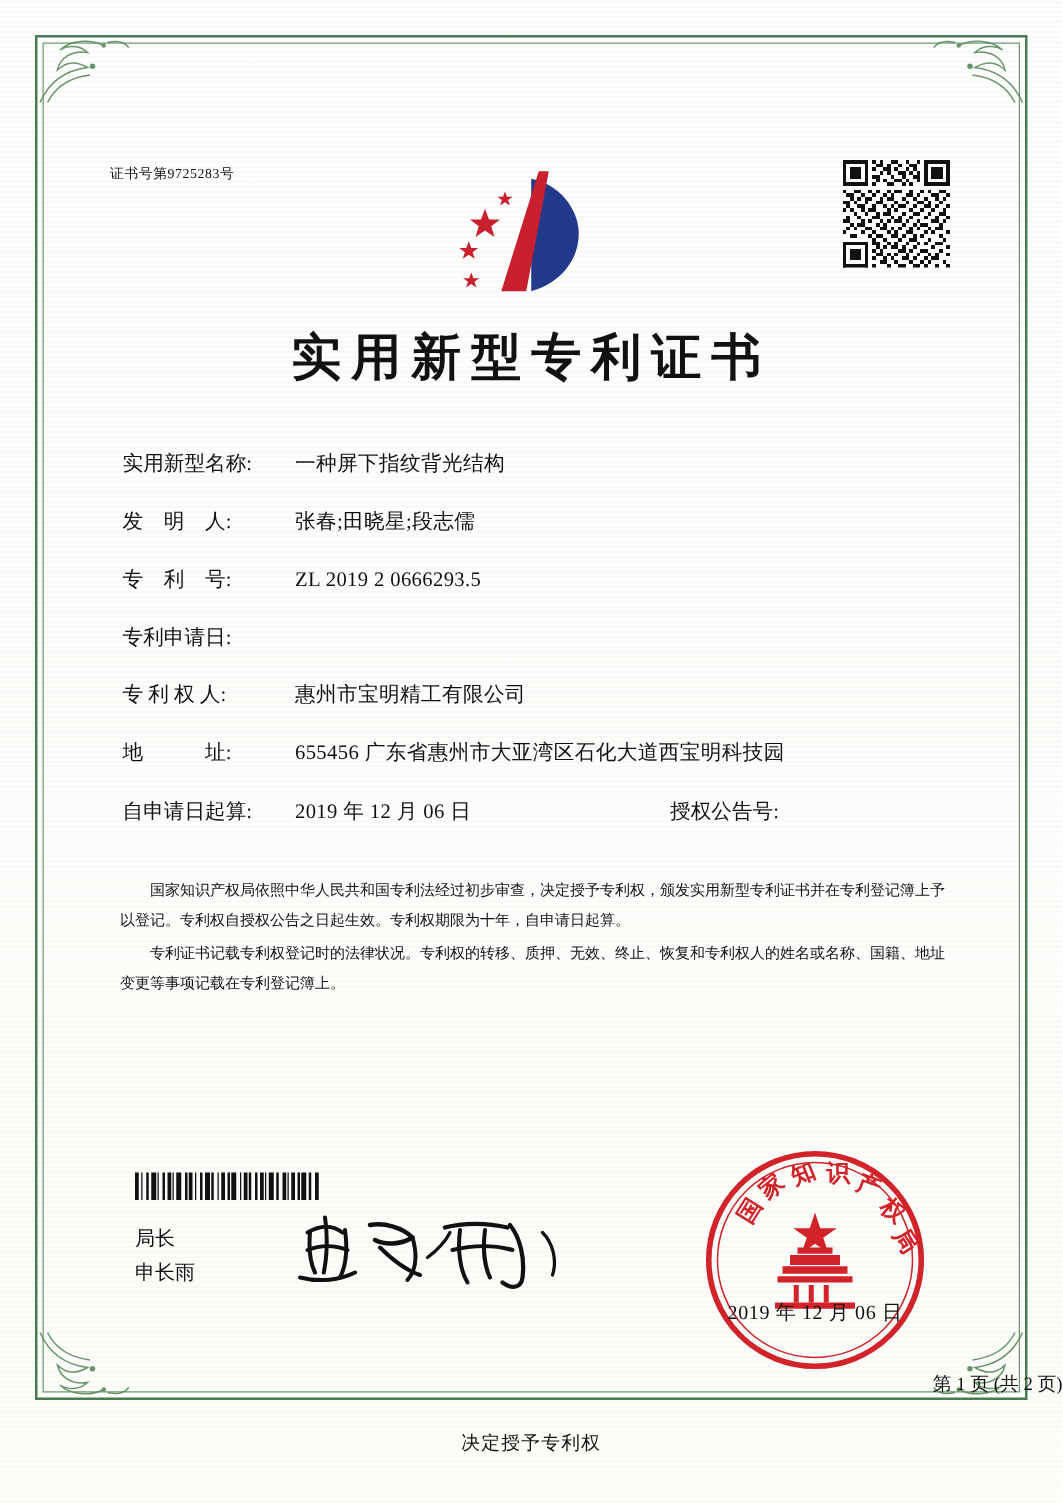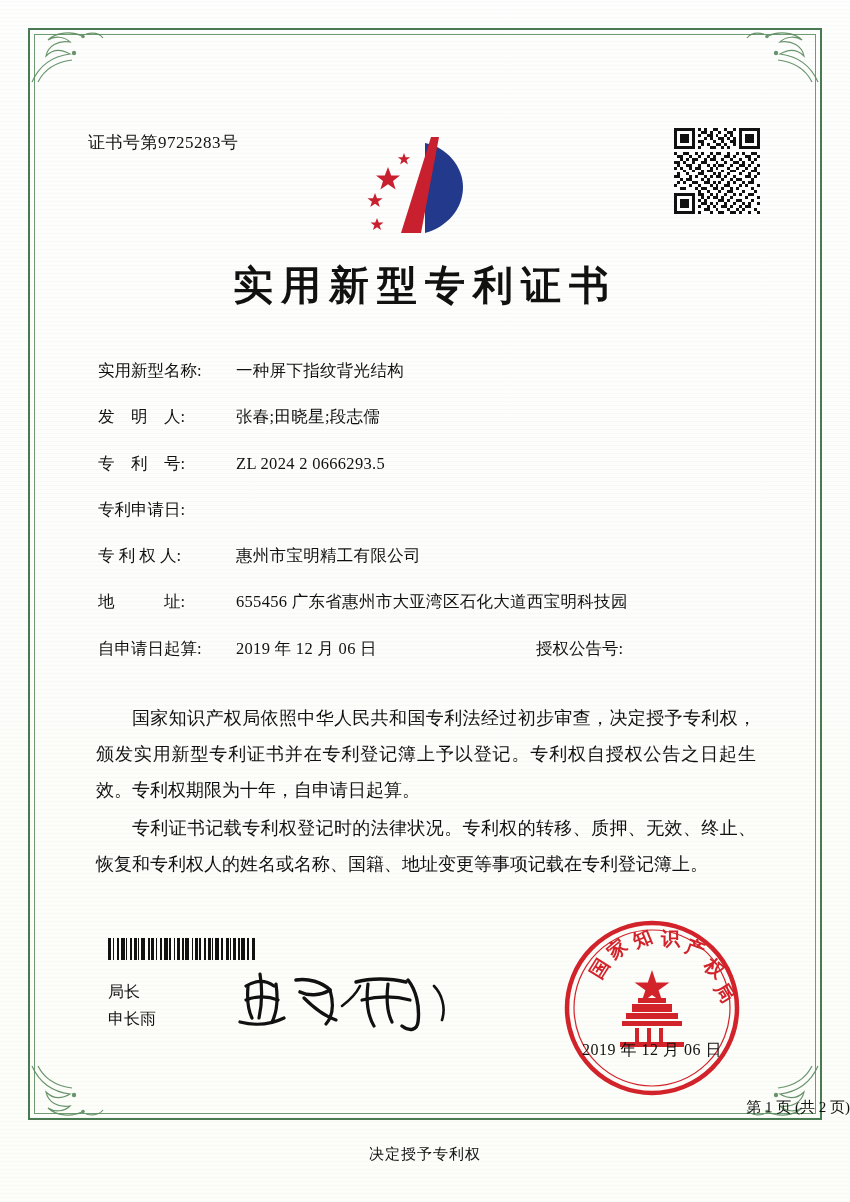--- a/index.html
+++ b/index.html
@@ -59,21 +59,21 @@
   .corner svg { width: 100%; height: 100%; display: block; }
   .corner.tl { left: 30px;  top: 30px; }
   .corner.tr { right: 30px; top: 30px;  transform: scaleX(-1); }
   .corner.bl { left: 30px;  bottom: 84px; transform: scaleY(-1); }
   .corner.br { right: 30px; bottom: 84px; transform: scale(-1,-1); }
 
   
   .cert-no {
     position: absolute;
     left: 88px; top: 131px;
-    font-size: 17px;
+    font-size: 11px;
     letter-spacing: .5px;
     color: #111;
   }
 
   .logo {
     position: absolute;
     left: 355px; top: 125px;
     width: 130px; height: 115px;
   }
   .logo svg { width: 100%; height: 100%; display: block; }
@@ -130,21 +130,21 @@
   }
   .field-row.pair .field-value2 {
     flex: 1 1 auto;
   }
 
   
   .body-text {
     position: absolute;
     left: 96px; top: 700px;
     width: 660px;
-    font-size: 18px;
+    font-size: 12px;
     line-height: 2.0;
     color: #111;
     text-align: justify;
   }
   .body-text p {
     margin: 0 0 2px 0;
     text-indent: 2em;
   }
 
   
@@ -509,21 +509,21 @@
       <span class="field-value">一种屏下指纹背光结构</span>
     </div>
 
     <div class="field-row">
       <span class="field-label">发　明　人:</span>
       <span class="field-value">张春;田晓星;段志儒</span>
     </div>
 
     <div class="field-row">
       <span class="field-label">专　利　号:</span>
-      <span class="field-value">ZL 2024 2 0666293.5</span>
+      <span class="field-value">ZL 2019 2 0666293.5</span>
     </div>
 
     <div class="field-row">
       <span class="field-label">专利申请日:</span>
     </div>
 
     <div class="field-row">
       <span class="field-label">专 利 权 人:</span>
       <span class="field-value">惠州市宝明精工有限公司</span>
     </div>

